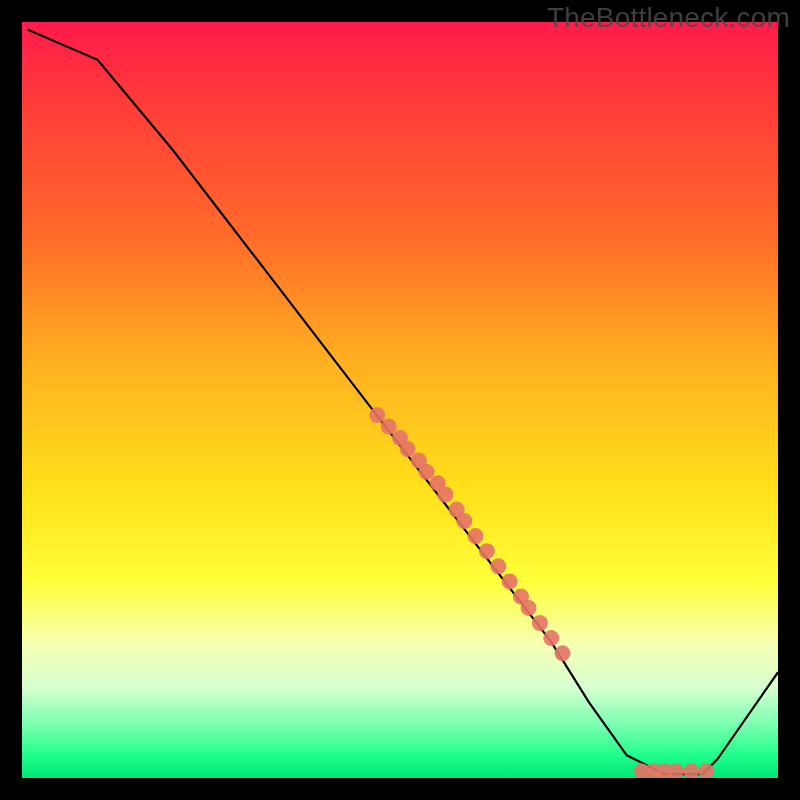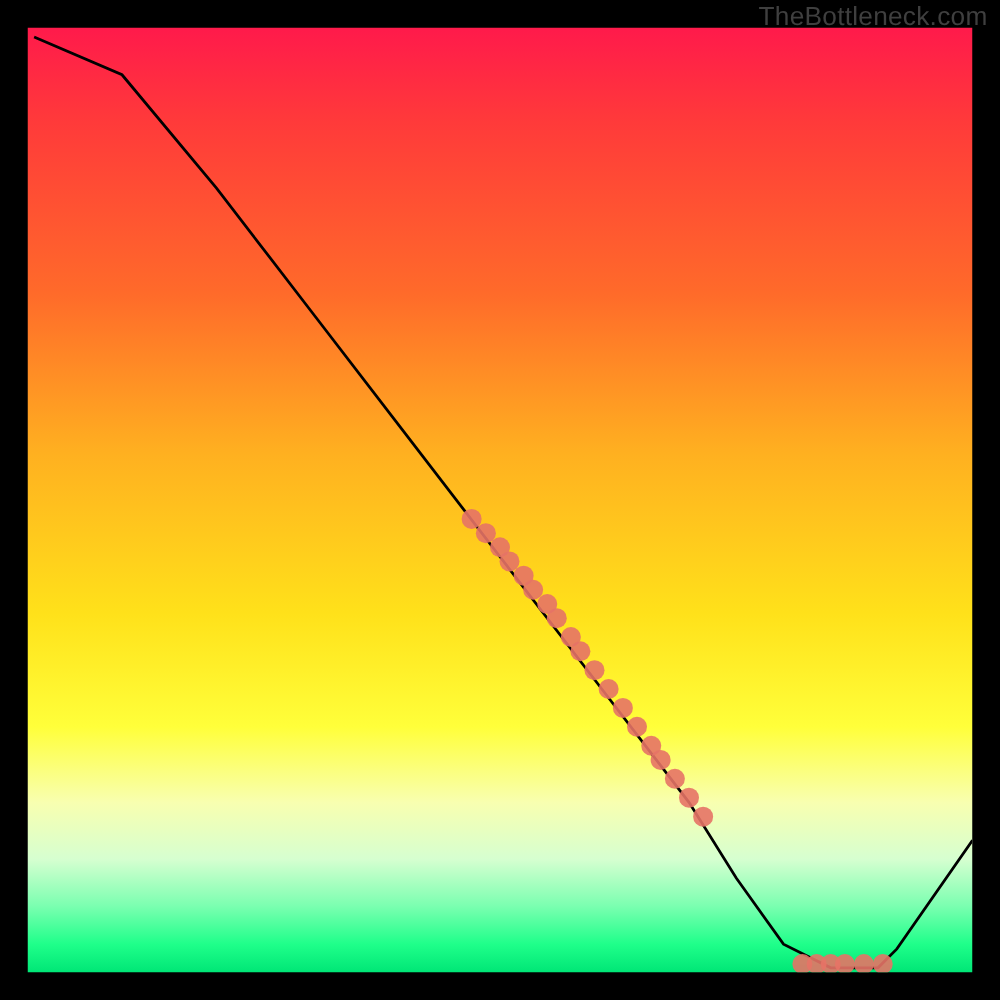--- a/index.html
+++ b/index.html
@@ -53,21 +53,21 @@
     position: absolute;
     inset: 0;
     width: 100%;
     height: 100%;
   }
   .watermark {
     position: absolute;
     top: 2px;
     right: 10px;
     color: #4a4a4a;
-    font-size: 21px;
+    font-size: 28px;
     font-weight: 500;
     letter-spacing: 0.2px;
     opacity: 0.85;
     pointer-events: none;
   }
 </style>
 </head>
 <body>
 
 <div class="stage">

